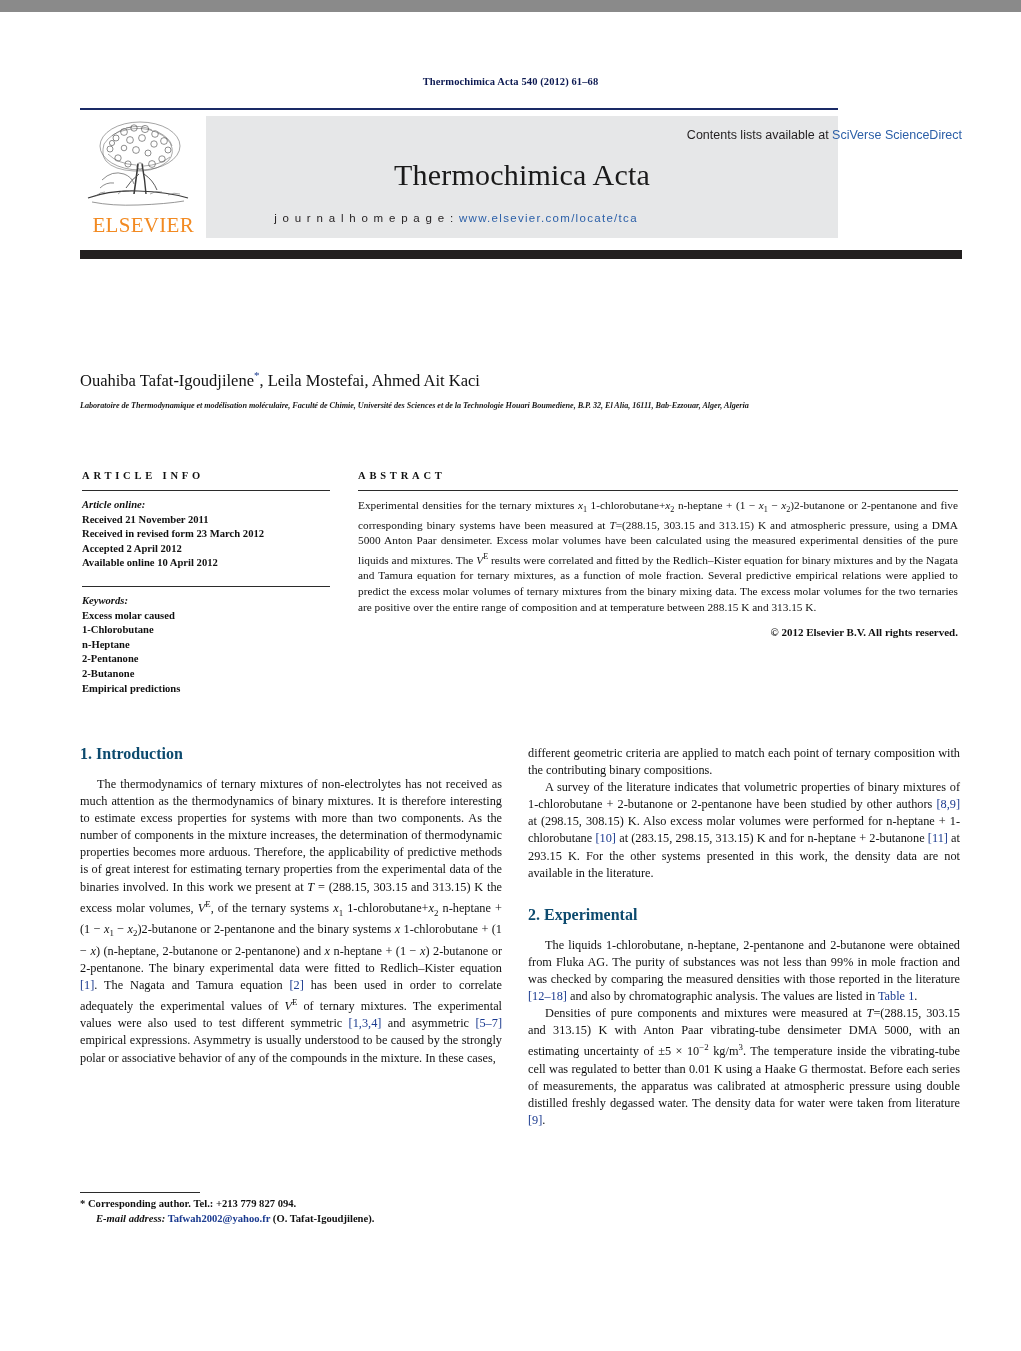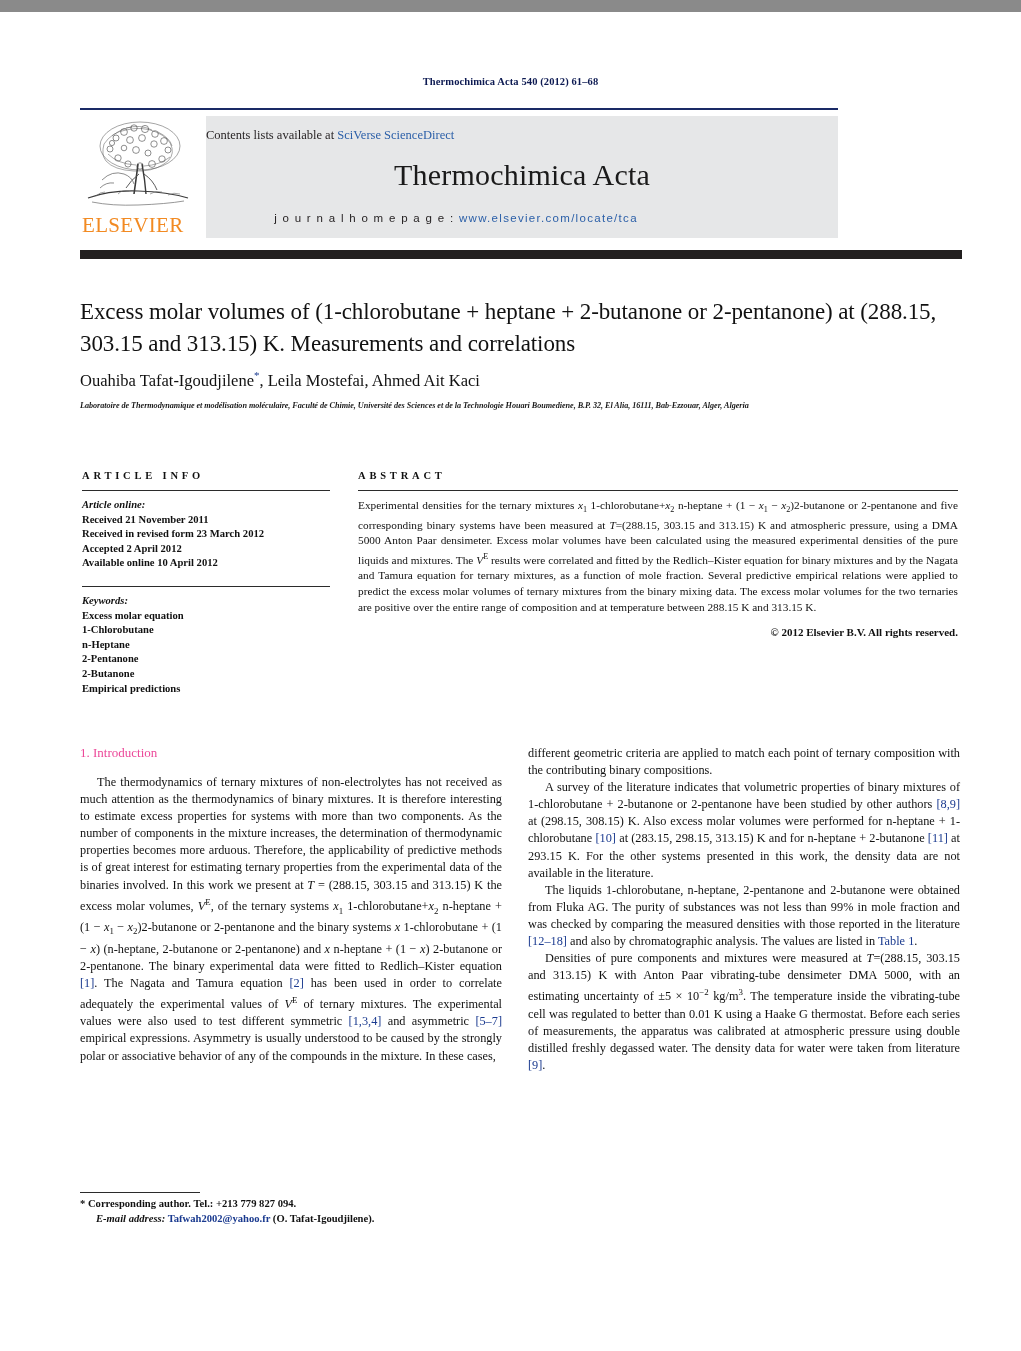--- a/index.html
+++ b/index.html
@@ -53,43 +53,43 @@
     width: 112px;
     height: 98px;
     overflow: hidden;
   }
   .tree-box svg { display: block; }
   .elsevier-word {
     position: absolute;
     left: 0;
     top: 99px;
     width: 112px;
-    text-align: left;
+    text-align: right;
     font-family: "Liberation Serif", serif;
     font-size: 21px;
     letter-spacing: 0.3px;
     color: #f28a22;
     line-height: 1;
   }
 
   .contents-band {
     position: absolute;
     left: 206px;
     top: 104px;
     width: 632px;
     height: 122px;
     background: #e6e7e8;
   }
   .contents-line {
     position: absolute;
     left: 0;
     top: 12px;
     width: 756px;
-    text-align: left;
-    font-family: Liberation Serif, serif;
+    text-align: right;
+    font-family: Liberation Sans, sans-serif;
     font-size: 12.5px;
     color: #231f20;
   }
   .contents-line a {
     color: #2b5fa8;
     text-decoration: none;
   }
   .journal-name {
     position: absolute;
     left: 0;
@@ -275,23 +275,23 @@
     width: 422px;
   }
   .colR {
     position: absolute;
     left: 528px;
     top: 733px;
     width: 432px;
   }
   .h2 {
     font-family: "Liberation Serif", serif;
-    font-weight: normal;
-    font-size: 13px;
-    color: #ec4899;
+    font-weight: bold;
+    font-size: 16px;
+    color: #0c4a6e;
     margin: 0 0 13px 0;
   }
   .h2-spaced { margin-top: 24px; }
   .para {
     font-family: "Liberation Serif", serif;
     font-size: 12.3px;
     line-height: 17.1px;
     text-align: justify;
     color: #111;
     margin: 0;
@@ -410,41 +410,40 @@
     </div>
     <div class="journal-name">Thermochimica Acta</div>
     <div class="homepage-line">
       <span>j o u r n a l   h o m e p a g e :   </span><span class="url">www.elsevier.com/locate/tca</span>
     </div>
   </div>
 
 
   <div class="dark-bar"></div>
 
-  <div class="title">Excess molar volumes of (1-chlorobutane + heptane + 2-butanone or 2-pentanone) at (288.15, 303.15 and 313.15) K. Measurements and correlations</div>
   <div class="authors">
     <span>Ouahiba Tafat-Igoudjilene</span><sup>*</sup><span>, Leila Mostefai, Ahmed Ait Kaci</span>
   </div>
   <div class="affil">Laboratoire de Thermodynamique et modélisation moléculaire, Faculté de Chimie, Université des Sciences et de la Technologie Houari Boumediene, B.P. 32, El Alia, 16111, Bab-Ezzouar, Alger, Algeria</div>
 
   <div class="info-col">
     <div class="sechead">ARTICLE INFO</div>
     <hr class="hr-thin">
     <div class="info-block">
       <div class="lbl">Article online:</div>
       <div>Received 21 November 2011</div>
       <div>Received in revised form 23 March 2012</div>
       <div>Accepted 2 April 2012</div>
       <div>Available online 10 April 2012</div>
     </div>
     <div class="info-gap"></div>
     <hr class="hr-thin">
     <div class="info-block">
       <div class="lbl">Keywords:</div>
-      <div>Excess molar equation</div>
+      <div>Excess molar caused</div>
       <div>1-Chlorobutane</div>
       <div>n-Heptane</div>
       <div>2-Pentanone</div>
       <div>2-Butanone</div>
       <div>Empirical predictions</div>
     </div>
   </div>
 
   <div class="abs-col">
     <div class="sechead">ABSTRACT</div>
@@ -456,20 +455,21 @@
   </div>
 
   <div class="colL">
     <div class="h2">1.  Introduction</div>
     <p class="para">The thermodynamics of ternary mixtures of non-electrolytes has not received as much attention as the thermodynamics of binary mixtures. It is therefore interesting to estimate excess properties for systems with more than two components. As the number of components in the mixture increases, the determination of thermodynamic properties becomes more arduous. Therefore, the applicability of predictive methods is of great interest for estimating ternary properties from the experimental data of the binaries involved. In this work we present at <span class="ital">T</span> = (288.15, 303.15 and 313.15) K the excess molar volumes, <span class="ital">V</span><sup>E</sup>, of the ternary systems <span class="ital">x</span><sub>1</sub> 1-chlorobutane+<span class="ital">x</span><sub>2</sub> n-heptane + (1 − <span class="ital">x</span><sub>1</sub> − <span class="ital">x</span><sub>2</sub>)2-butanone or 2-pentanone and the binary systems <span class="ital">x</span> 1-chlorobutane + (1 − <span class="ital">x</span>) (n-heptane, 2-butanone or 2-pentanone) and <span class="ital">x</span> n-heptane + (1 − <span class="ital">x</span>) 2-butanone or 2-pentanone. The binary experimental data were fitted to Redlich–Kister equation <a class="ref" href="#">[1]</a>. The Nagata and Tamura equation <a class="ref" href="#">[2]</a> has been used in order to correlate adequately the experimental values of <span class="ital">V</span><sup>E</sup> of ternary mixtures. The experimental values were also used to test different symmetric <a class="ref" href="#">[1,3,4]</a> and asymmetric <a class="ref" href="#">[5–7]</a> empirical expressions. Asymmetry is usually understood to be caused by the strongly polar or associative behavior of any of the compounds in the mixture. In these cases,</p>
   </div>
 
   <div class="colR">
     <p class="para noindent">different geometric criteria are applied to match each point of ternary composition with the contributing binary compositions.</p>
     <p class="para">A survey of the literature indicates that volumetric properties of binary mixtures of 1-chlorobutane + 2-butanone or 2-pentanone have been studied by other authors <a class="ref" href="#">[8,9]</a> at (298.15, 308.15) K. Also excess molar volumes were performed for n-heptane + 1-chlorobutane <a class="ref" href="#">[10]</a> at (283.15, 298.15, 313.15) K and for n-heptane + 2-butanone <a class="ref" href="#">[11]</a> at 293.15 K. For the other systems presented in this work, the density data are not available in the literature.</p>
+    <div class="h2 h2-spaced">2.  Experimental</div>
     <p class="para">The liquids 1-chlorobutane, n-heptane, 2-pentanone and 2-butanone were obtained from Fluka AG. The purity of substances was not less than 99% in mole fraction and was checked by comparing the measured densities with those reported in the literature <a class="ref" href="#">[12–18]</a> and also by chromatographic analysis. The values are listed in <a class="ref" href="#">Table 1</a>.</p>
     <p class="para">Densities of pure components and mixtures were measured at <span class="ital">T</span>=(288.15, 303.15 and 313.15) K with Anton Paar vibrating-tube densimeter DMA 5000, with an estimating uncertainty of ±5 × 10<sup>−2</sup> kg/m<sup>3</sup>. The temperature inside the vibrating-tube cell was regulated to better than 0.01 K using a Haake G thermostat. Before each series of measurements, the apparatus was calibrated at atmospheric pressure using double distilled freshly degassed water. The density data for water were taken from literature <a class="ref" href="#">[9]</a>.</p>
   </div>
 
   <div class="foot-rule"></div>
   <div class="footnote">
     <div>* Corresponding author. Tel.: +213 779 827 094.</div>
     <div style="padding-left:16px">
       <span class="ital">E-mail address:</span>
       <a href="#">Tafwah2002@yahoo.fr</a>

